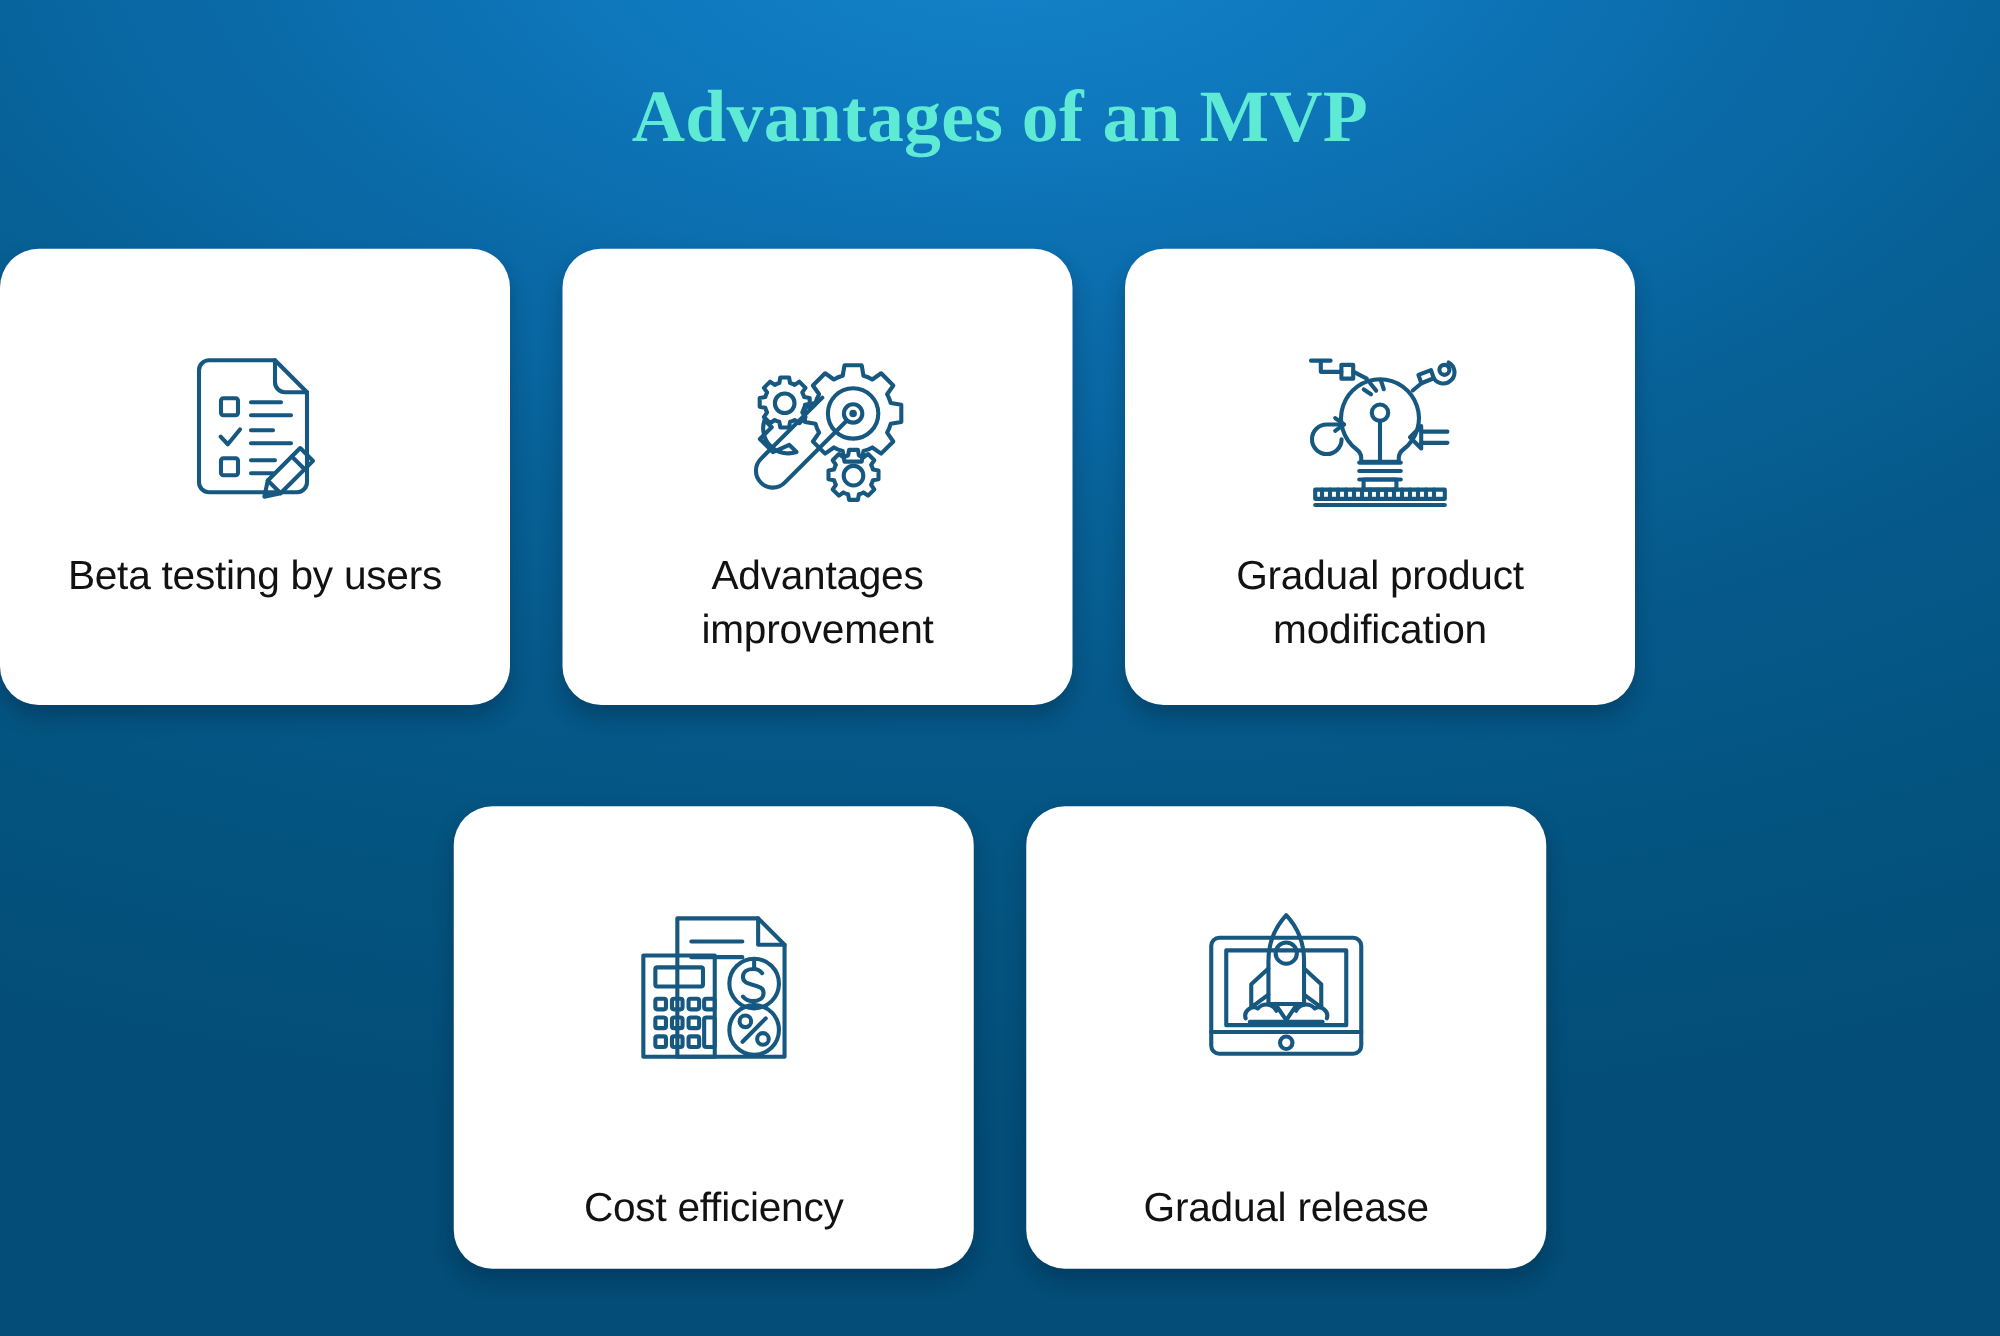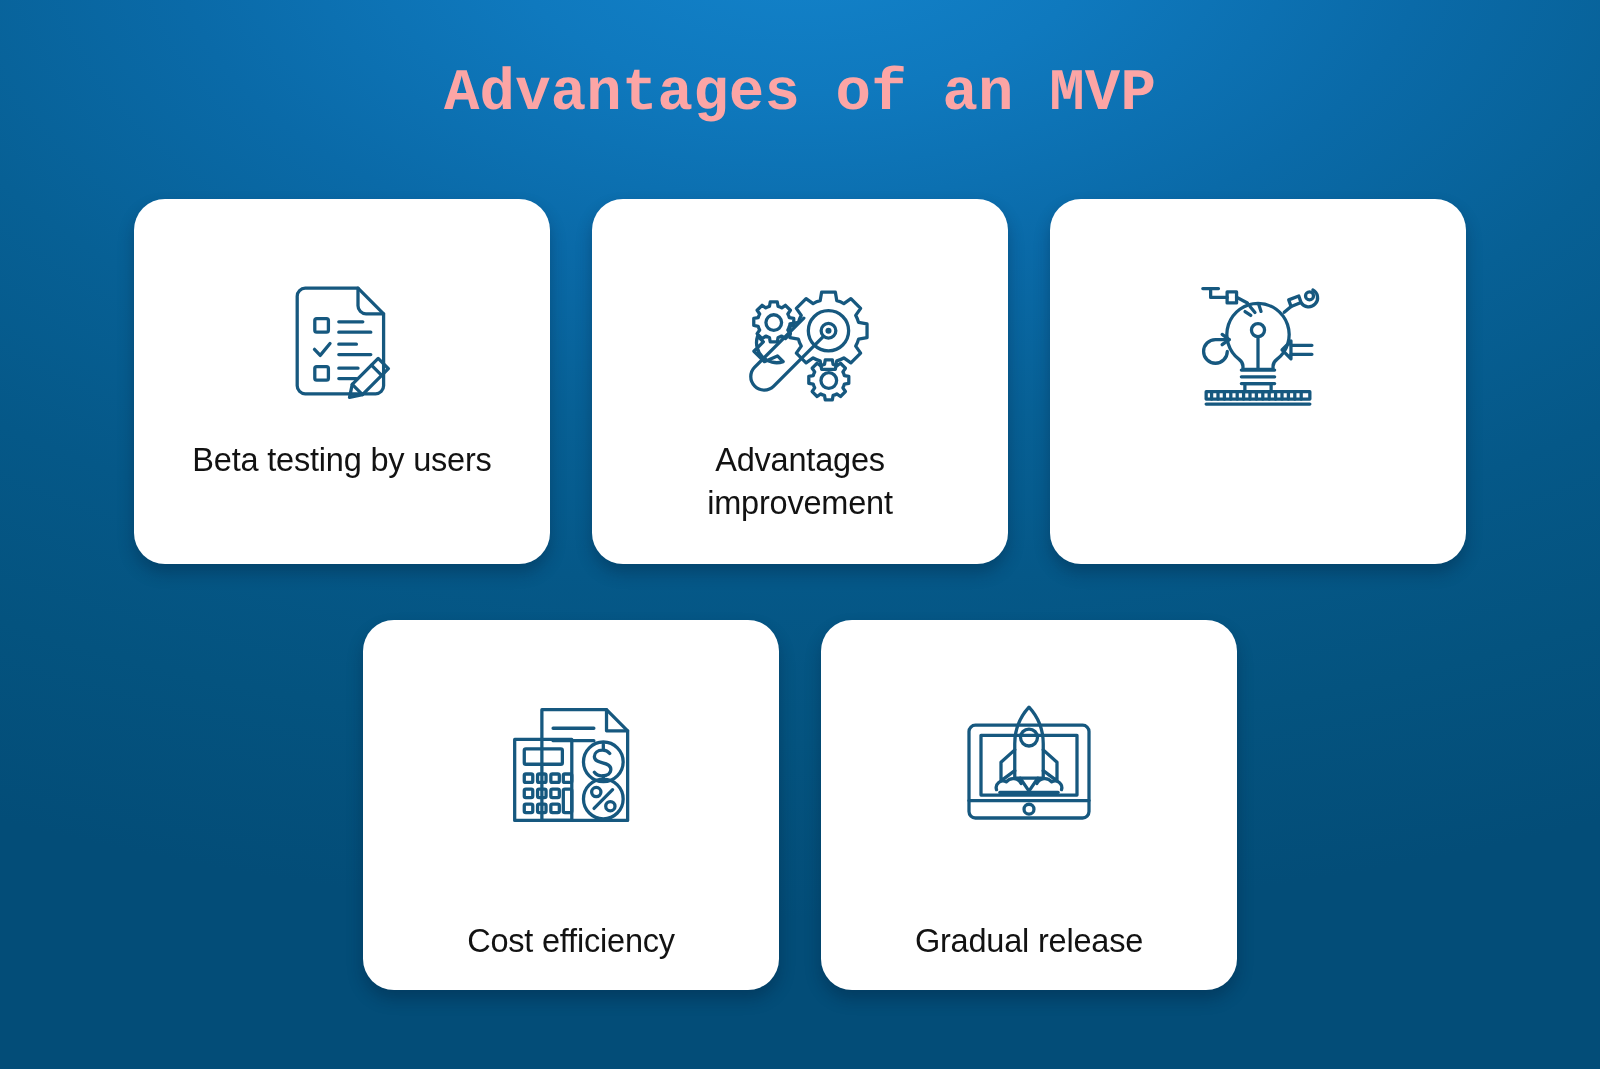--- a/index.html
+++ b/index.html
@@ -29,22 +29,22 @@
   
   .title-wrap {
     position:absolute;
     top:0; left:0; right:0;
     height:186px;
     display:flex;
     align-items:center;
     justify-content:center;
   }
   .title {
-    color:#fca5a5;
-    font-family:Liberation Mono, monospace;
+    color:#5eead4;
+    font-family:Liberation Serif, serif;
     font-size:59px;
     font-weight:bold;
     letter-spacing:0.2px;
     line-height:1;
     white-space:nowrap;
     text-rendering:geometricPrecision;
   }
 
   
   .board {
@@ -53,22 +53,22 @@
     width:1600px;
     height:883px;
   }
 
   .row {
     position:absolute;
     display:flex;
     justify-content:center;
     gap:42px;
   }
-  .row-1 { top:13px;  left:0; width:1600px; }
-  .row-2 { top:434px; left:0; width:1600px; }
+  .row-1 { top:13px;  left:0; width:1308px; }
+  .row-2 { top:459px; left:0; width:1600px; }
 
   .card {
     background:#ffffff;
     border-radius:31px;
     box-shadow:0 9px 16px rgba(0,22,45,0.30);
     position:relative;
     display:flex;
     flex-direction:column;
     align-items:center;
   }
@@ -179,20 +179,21 @@
           <path class="ico" d="M76.9 26l-6.2 2.5-1.5-4.2 6.3-2.4z"></path>
           <path class="ico" d="M70.7 28.5l-4.3 3.6"></path>
 
           <path class="ico" d="M30.8 56.5a7.4 7.4 0 1 1-7.4-7.4h8.6"></path>
           <path class="ico" d="M27.6 45.9l4.4 3.2-4.4 3.2"></path>
 
           <path class="ico" d="M70.6 52.7h13.1M70.6 58.3h13.1"></path>
           <path class="ico" d="M70.6 49.9l-5.6 5.6 5.6 5.6z"></path>
         </svg>
       </div>
+      <div class="card-label">Gradual product modification</div>
     </div>
 
   </div>
 
   <div class="row row-2">
 
     <div class="card">
       <div class="card-icon">
         <svg viewBox="0 0 100 100" aria-hidden="true">
 

